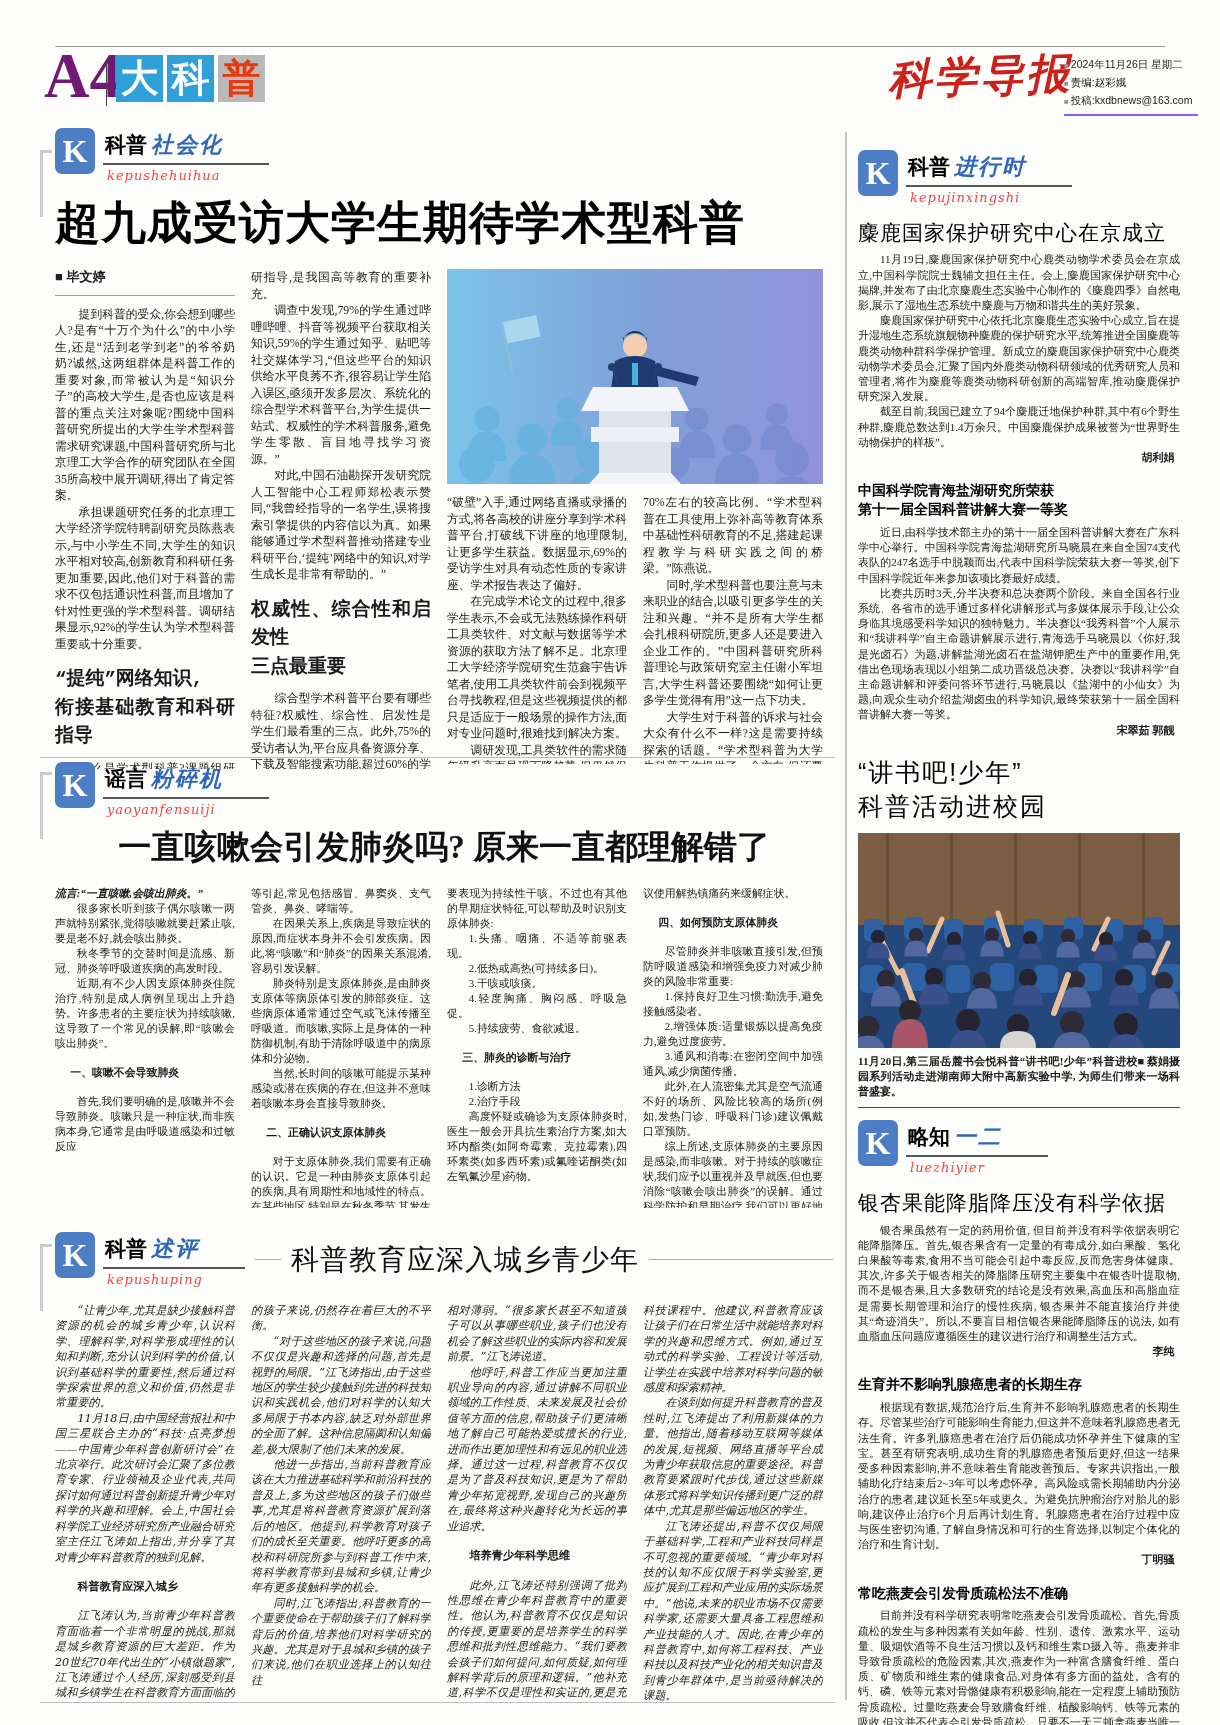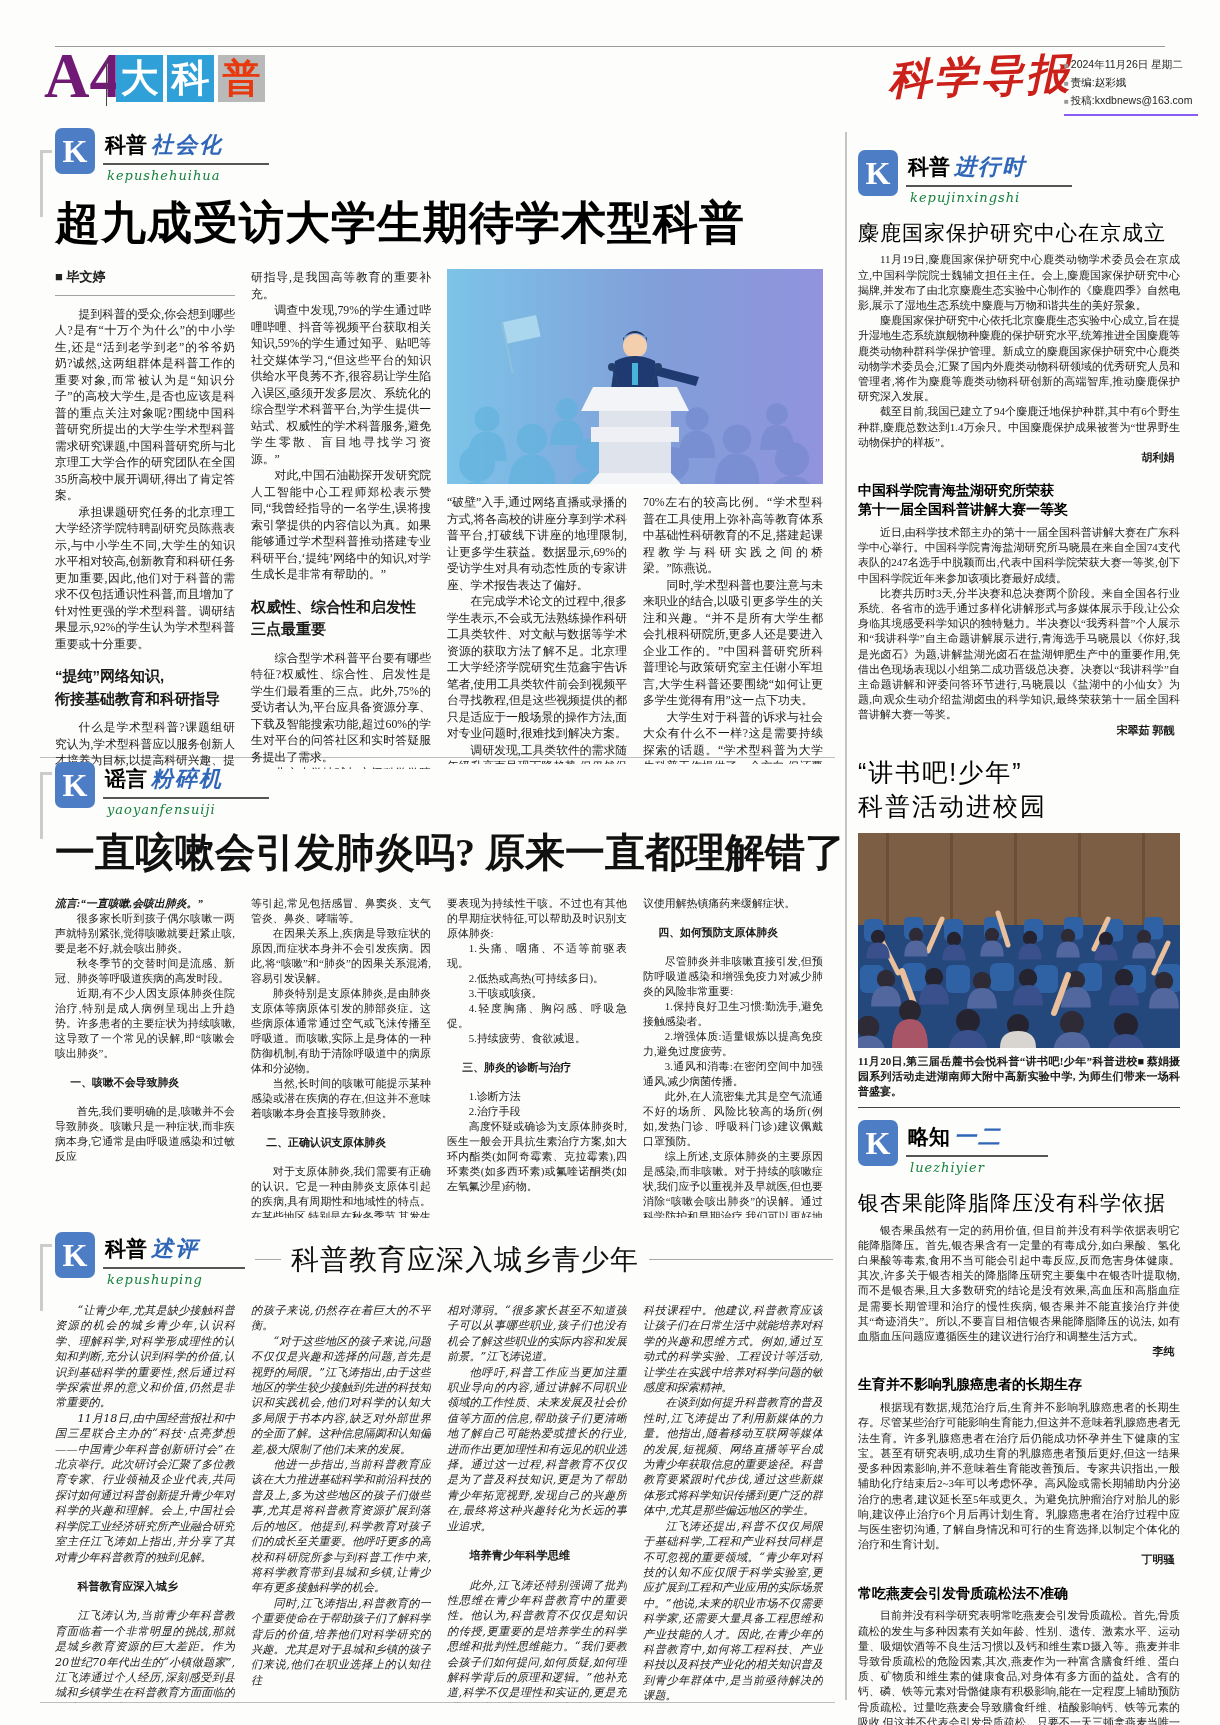--- a/index.html
+++ b/index.html
@@ -25,45 +25,45 @@
   .hsep{position:absolute;left:40px;width:795px;height:1px;background:#bdbdbd;}
   .bracket{position:absolute;width:9px;height:64px;border-left:3px solid #ccc;border-top:3px solid #ccc;}
   .bottom-rule{position:absolute;left:40px;top:1702px;width:795px;height:1px;background:#bdbdbd;}
   
   .badge{display:flex;align-items:flex-start;gap:8px;}
   .kbox{width:40px;height:46px;border-radius:7px;background:#4d7ec5;color:#fff;display:flex;align-items:center;
         justify-content:center;font-family:"Liberation Serif",serif;font-weight:700;font-size:32px;flex:0 0 auto;}
   .badge-name{display:flex;align-items:baseline;gap:4px;border-bottom:2px solid #555;padding:2px 46px 3px 2px;}
   .bn-black{font-family:"Liberation Serif",serif;font-weight:700;font-size:21px;color:#000;}
   .bn-blue{font-family:"DejaVu Serif",serif;font-style:italic;font-weight:700;font-size:22px;color:#2f66b8;letter-spacing:2px;}
-  .badge-pinyin{font-family:"DejaVu Serif",serif;font-style:italic;font-size:13px;color:#15803d;padding:3px 0 0 4px;letter-spacing:1px;}
+  .badge-pinyin{font-family:"DejaVu Serif",serif;font-style:italic;font-size:13px;color:#ef4444;padding:3px 0 0 4px;letter-spacing:1px;}
   
   .para{text-align:justify;}
   .t-p{text-indent:2em;}
   .t-pc{text-indent:0;}
   .t-rumor{text-indent:0;font-weight:700;font-style:italic;}
   .t-h{font-family:"Liberation Sans",sans-serif;font-weight:700;text-indent:1.4em;font-style:normal;margin:14px 0;}
-  .t-h2{font-family:Liberation Sans, sans-serif;font-weight:700;font-size:15px;line-height:1.5;
+  .t-h2{font-family:Liberation Mono, monospace;font-weight:700;font-size:19px;line-height:1.5;
         white-space:pre-line;text-indent:0;margin:13px 0 9px 0;font-style:normal;}
   .t-author{text-align:right;text-indent:0;font-weight:700;padding-right:.5em;font-style:normal;}
   
   .main-art{position:absolute;left:55px;top:128px;width:778px;}
   .main-headline{font-family:"Liberation Sans",sans-serif;font-weight:900;font-size:45px;letter-spacing:1px;
                  color:#000;margin:10px 0 0 0;white-space:nowrap;}
   .cols{display:flex;gap:16px;margin-top:16px;}
   .mcol{width:180px;height:500px;overflow:hidden;font-size:11.8px;line-height:16.5px;}
   .mright{width:376px;}
   .byline{font-family:"Liberation Sans",sans-serif;font-weight:700;font-size:13px;color:#222;
           border-bottom:1px solid #a3a3a3;padding-bottom:9px;margin-bottom:10px;}
   .illus{width:376px;height:215px;display:block;}
   .subcols{display:flex;gap:16px;margin-top:10px;}
   .subcol{width:180px;height:270px;overflow:hidden;font-size:11.8px;line-height:16.5px;}
   
   .rumor-sec{position:absolute;left:55px;top:762px;width:778px;}
-  .rumor-headline{font-family:"Liberation Serif",serif;font-weight:700;font-size:40px;color:#111;
+  .rumor-headline{font-family:"Liberation Serif",serif;font-weight:700;font-size:33px;color:#111;
                   text-align:center;margin:8px 0 0 0;white-space:nowrap;}
   .zcol{width:180px;height:322px;overflow:hidden;font-size:10.9px;line-height:15px;}
   
   .review-sec{position:absolute;left:55px;top:1232px;width:778px;}
   .review-head{display:flex;align-items:center;gap:10px;}
   .rline{height:1px;background:#aaa;flex:1 1 auto;}
   .rline.short{flex:0 0 26px;}
   .review-headline{font-family:"Liberation Serif",serif;font-weight:400;font-size:28px;color:#111;white-space:nowrap;
                    letter-spacing:1px;}
   .scol{width:180px;height:400px;overflow:hidden;font-family:"DejaVu Serif",serif;font-style:italic;

